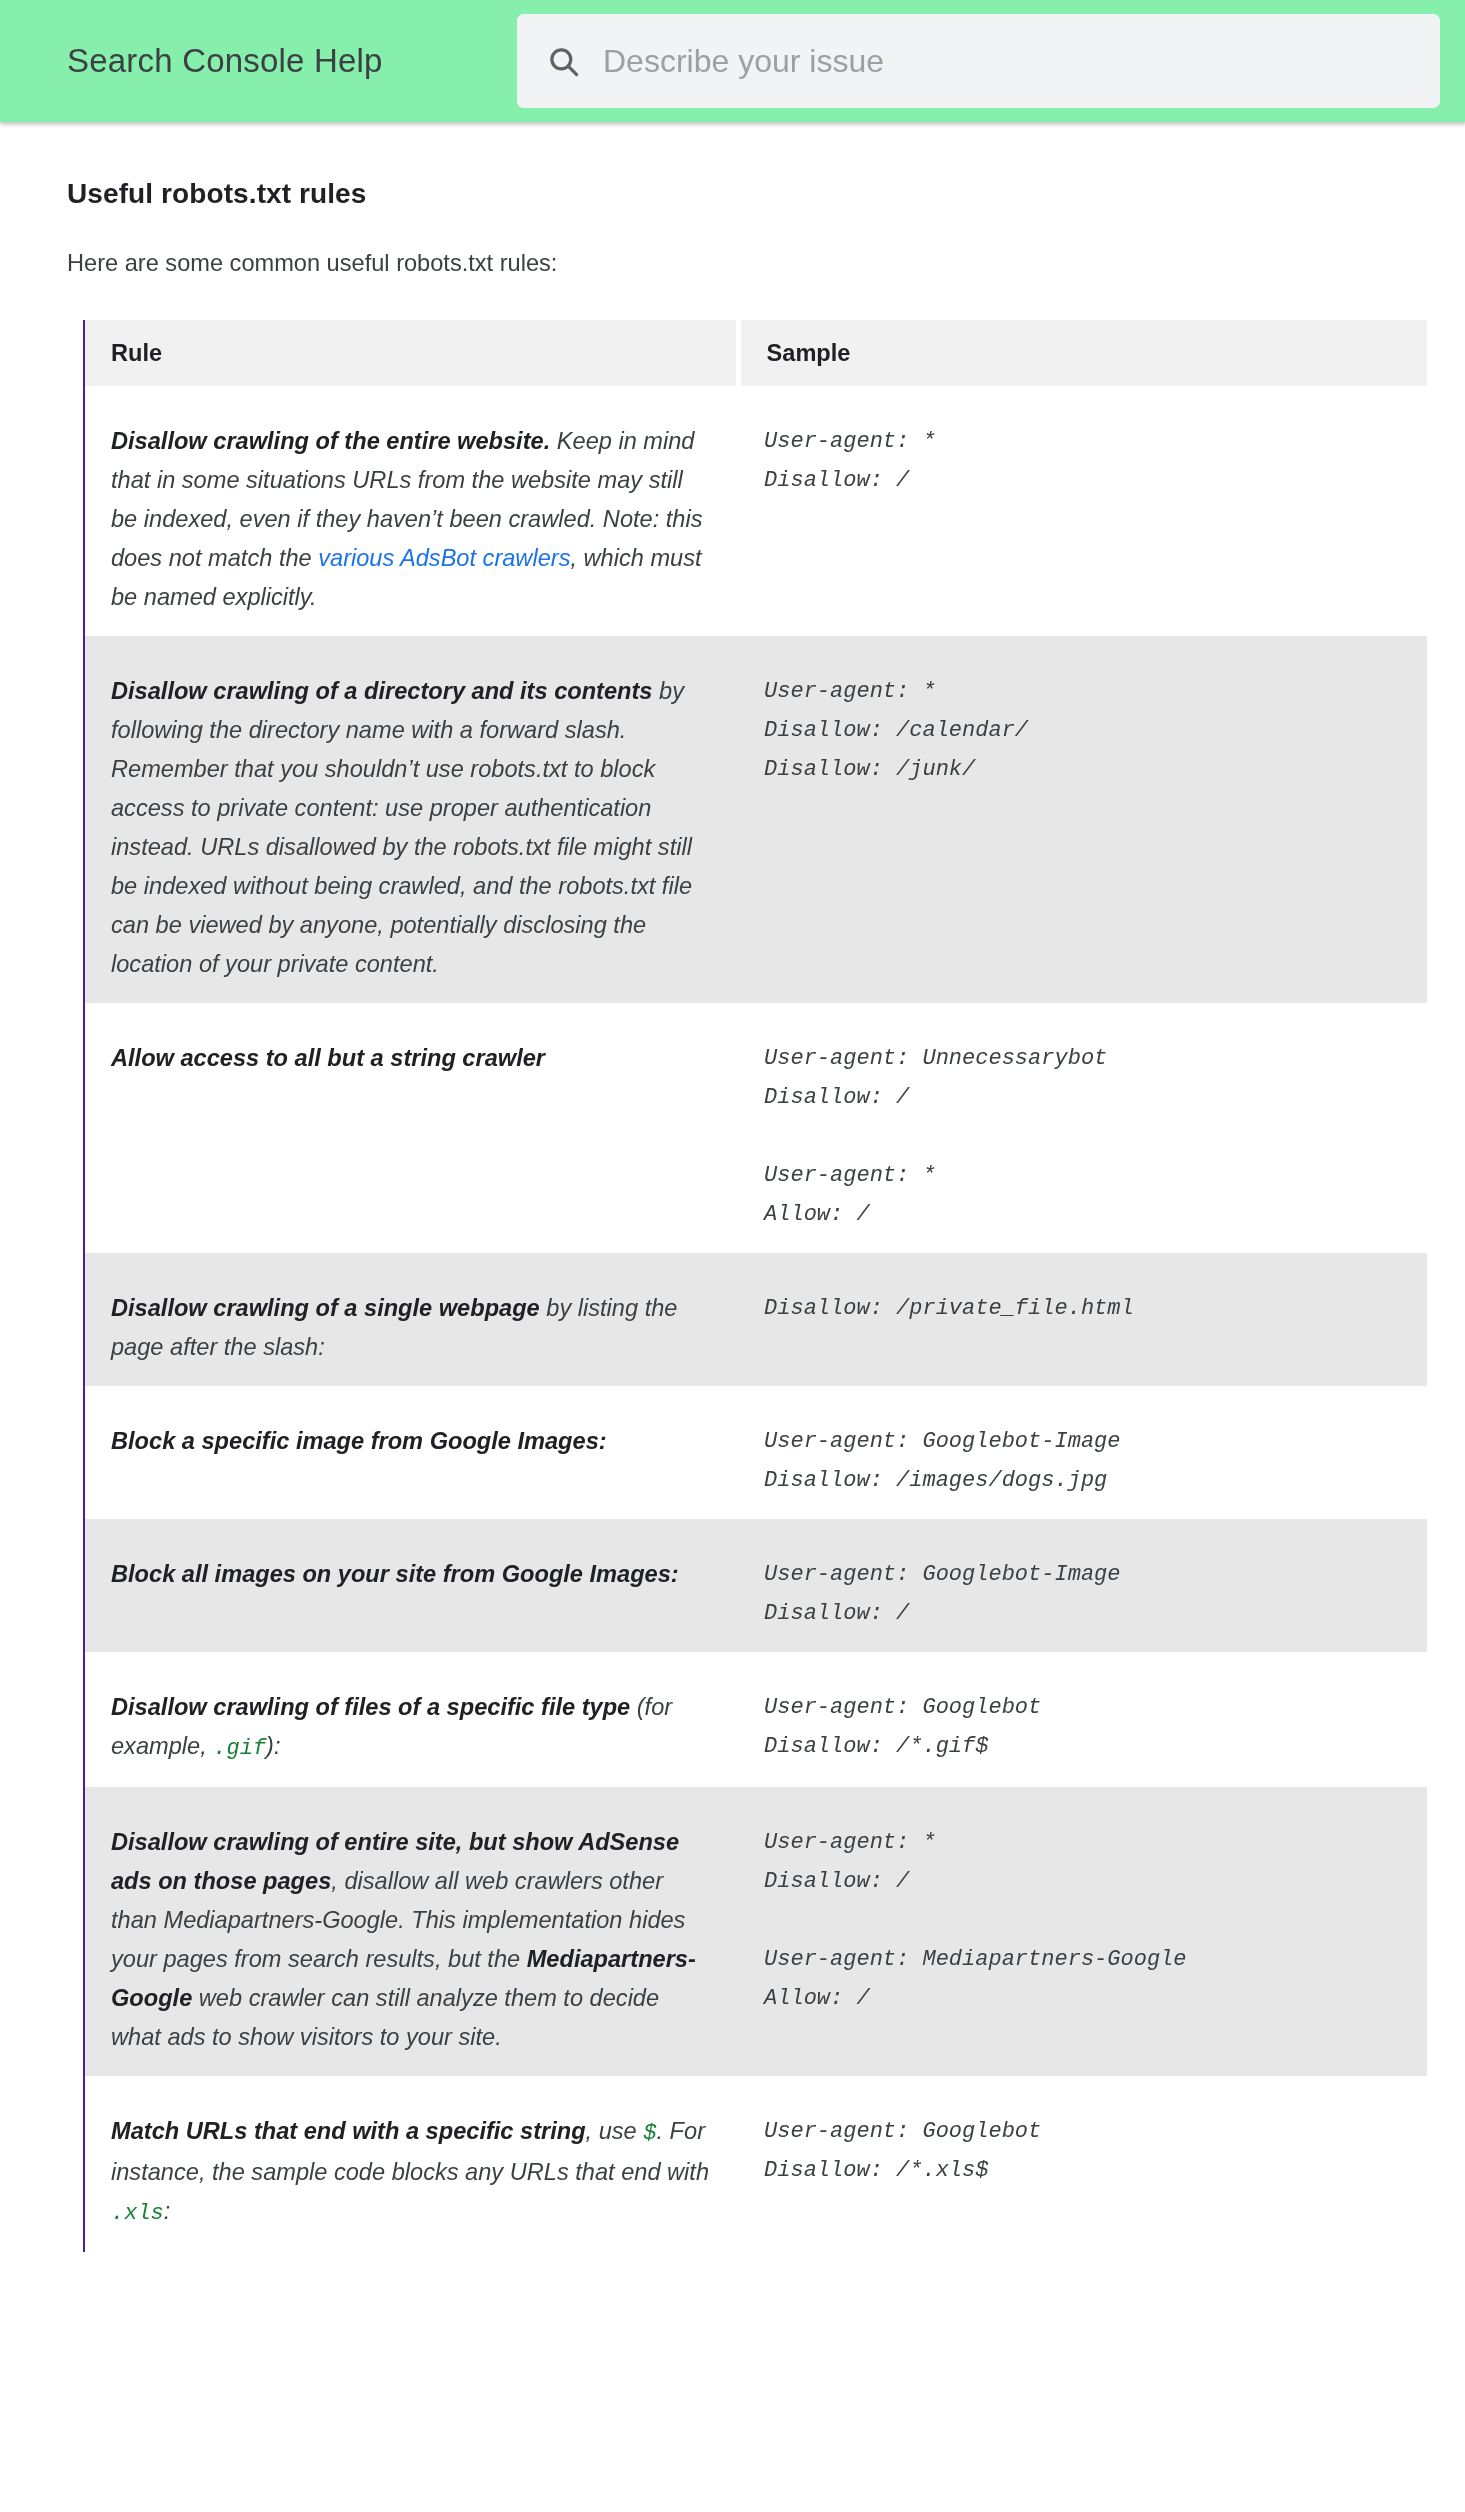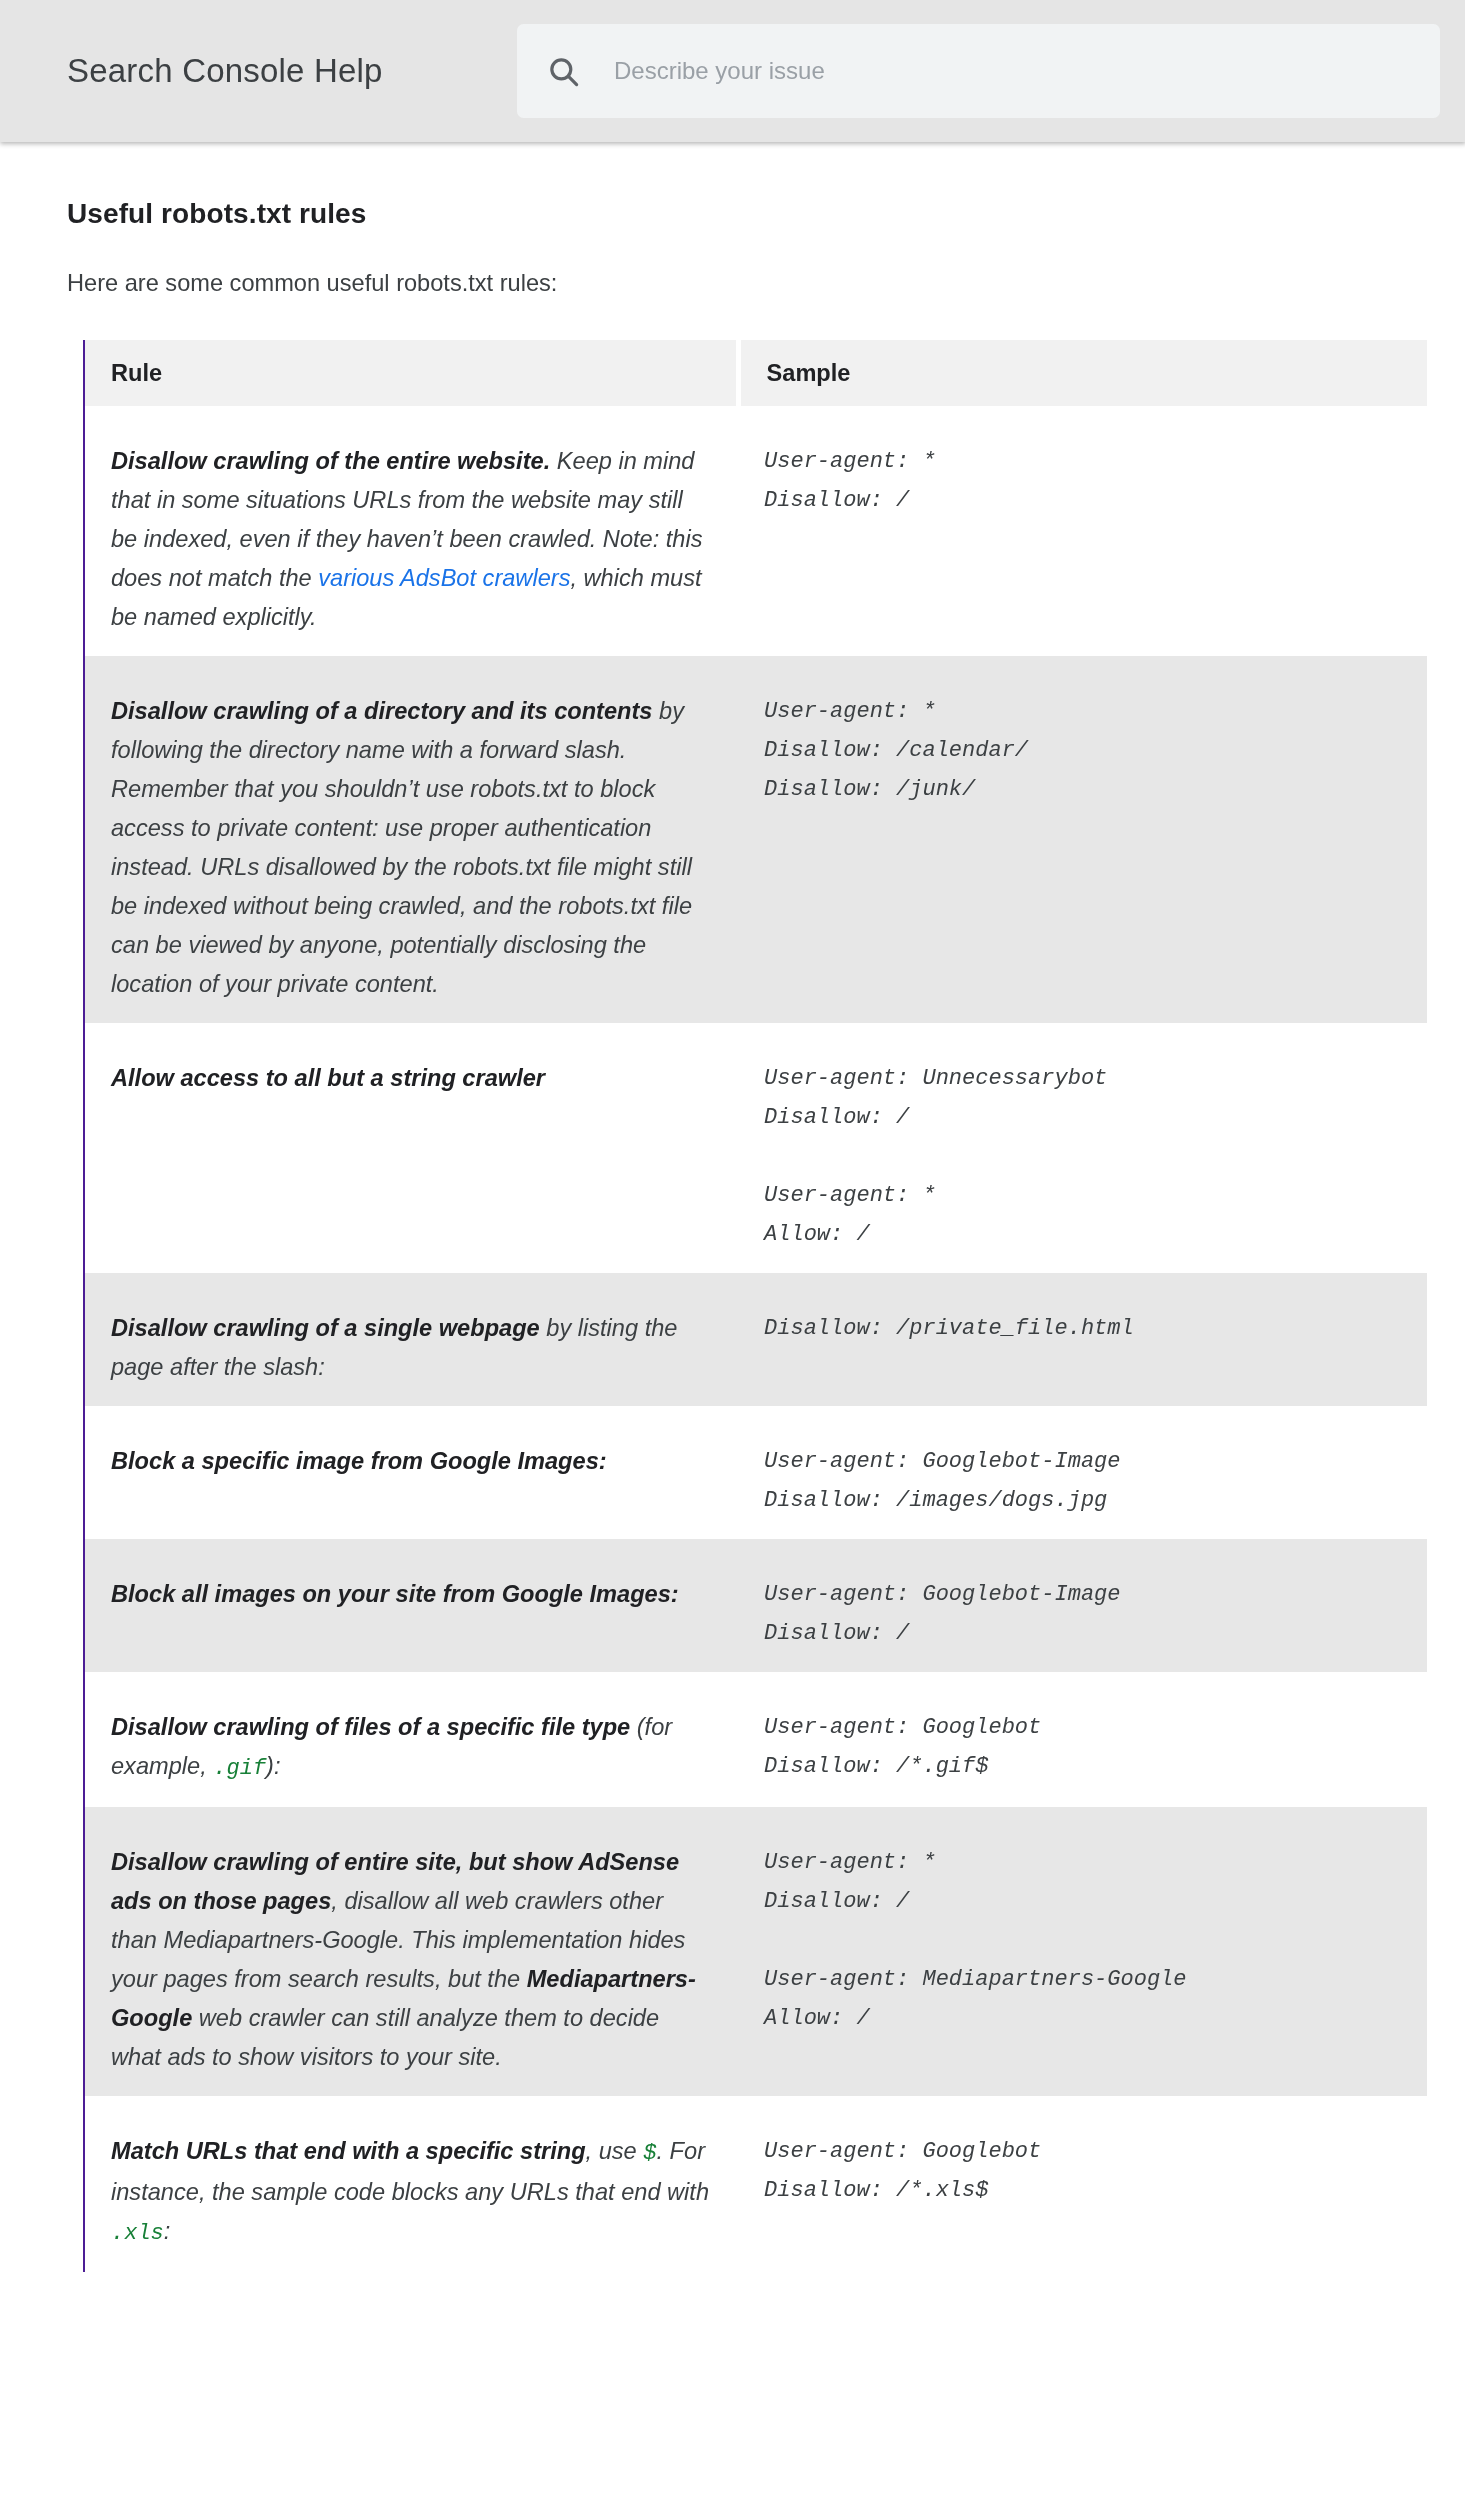--- a/index.html
+++ b/index.html
@@ -15,23 +15,23 @@
   html,body{margin:0;padding:0;background:#fff;}
   body{
     width:1466px;
     font-family:"Liberation Sans", sans-serif;
     color:var(--text-dark);
   }
   
   .topbar{
     display:flex;
     align-items:center;
-    height:142px;
+    height:122px;
     padding:0 26px 0 67px;
-    background:#e5e5e5;
+    background:#86efac;
     box-shadow:0 2px 4.6px rgba(0,0,0,.28);
     position:relative;
   }
   .brand{
     font-size:33px;
     color:#3c4043;
     letter-spacing:0.2px;
     white-space:nowrap;
   }
   .searchbox{
@@ -40,26 +40,26 @@
     height:94px;
     background:var(--search-bg);
     border-radius:6.5px;
     display:flex;
     align-items:center;
     padding:0 29px;
   }
   .searchbox svg{flex:0 0 auto;}
   .searchbox input{
     flex:1;
-    margin-left:31px;
+    margin-left:20px;
     border:none;
     background:transparent;
     outline:none;
     font-family:"Liberation Sans", sans-serif;
-    font-size:24px;
+    font-size:32px;
     color:var(--text-dark);
   }
   .searchbox input::placeholder{color:#9aa0a6;}
   
   main{padding:0 54px 0 67px;}
   h1{
     margin:56px 0 0 0;
     font-size:28px;
     font-weight:600;
     color:var(--text-black);

